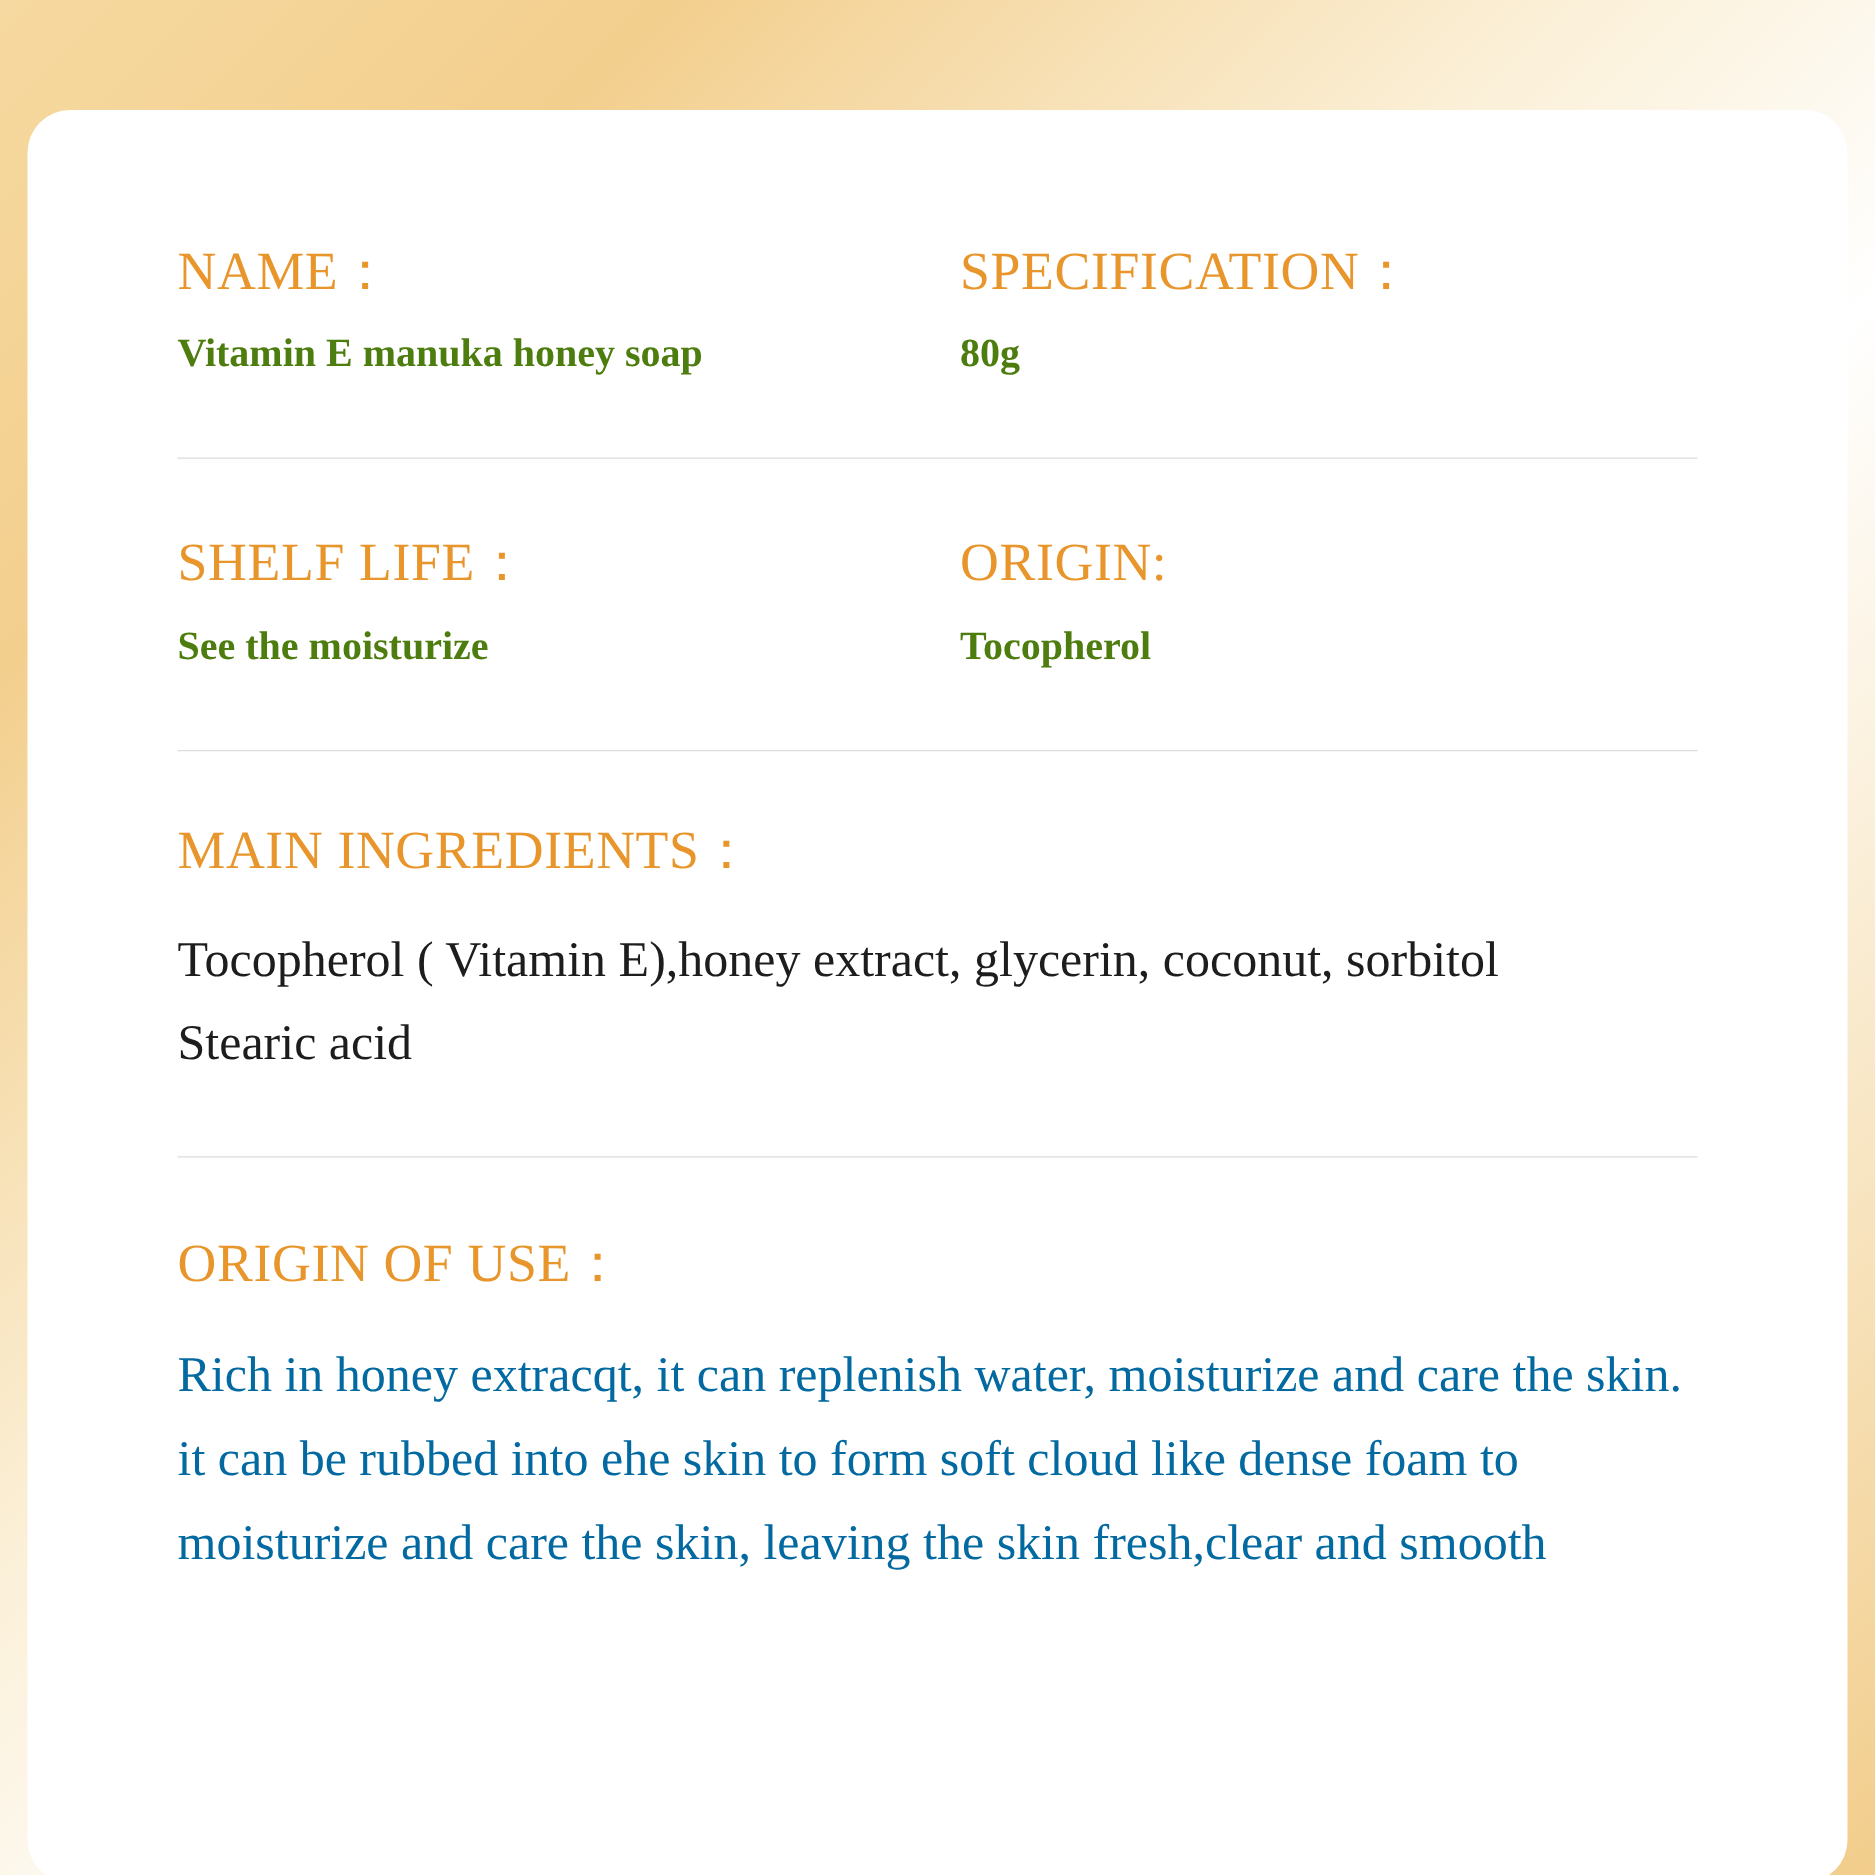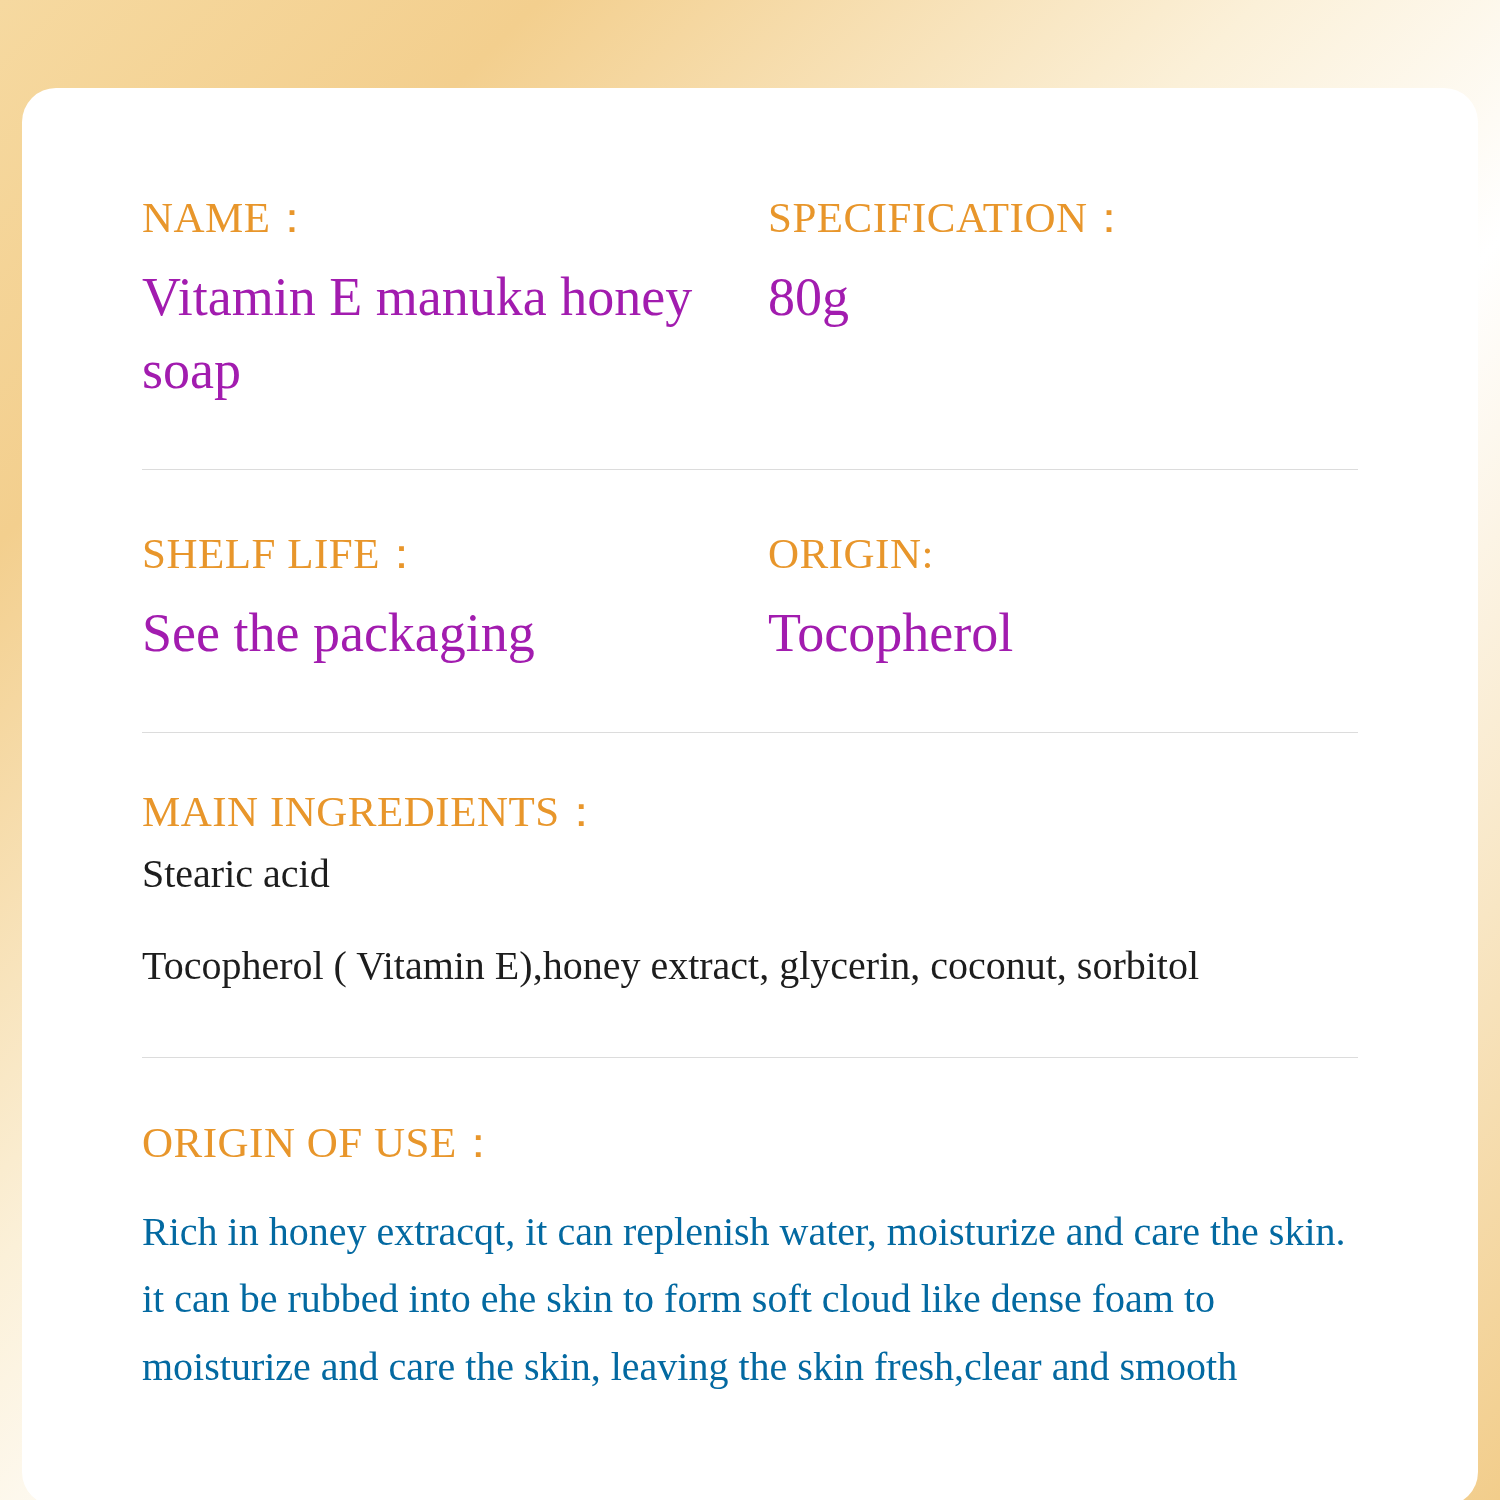--- a/index.html
+++ b/index.html
@@ -39,23 +39,24 @@
 
   .field-label {
     color: #e8962b;
     font-size: 43px;
     letter-spacing: 0.5px;
     line-height: 1.1;
     white-space: nowrap;
   }
 
   .field-value {
-    color: #a21caf;
-    font-size: 54px;
+    color: #4d7c0f;
+    font-size: 32px;
     line-height: 1.35;
+    font-weight: bold;
   }
 
   .block-top {
     padding-top: 106px;
   }
 
   .divider {
     height: 1px;
     background: #dcdcdc;
     width: 100%;
@@ -108,35 +109,35 @@
       <div class="field-value">80g</div>
     </div>
   </div>
 
   <div style="height:62px"></div>
   <div class="divider"></div>
 
   <div class="row" style="padding-top:60px">
     <div class="col">
       <div class="field-label label-row-1">SHELF LIFE：</div>
-      <div class="field-value">See the packaging</div>
+      <div class="field-value">See the moisturize</div>
     </div>
     <div class="col">
       <div class="field-label label-row-1">ORIGIN:</div>
       <div class="field-value">Tocopherol</div>
     </div>
   </div>
 
   <div style="height:62px"></div>
   <div class="divider"></div>
 
   <div class="sec-block first">
     <div class="ingredients-label">MAIN INGREDIENTS：</div>
+    <div class="ingredients-text">Tocopherol ( Vitamin E),honey extract, glycerin, coconut, sorbitol</div>
     <div class="ingredients-text" style="margin-top:0">Stearic acid</div>
-    <div class="ingredients-text">Tocopherol ( Vitamin E),honey extract, glycerin, coconut, sorbitol</div>
   </div>
 
   <div class="divider"></div>
 
   <div class="sec-block">
     <div class="method-label">ORIGIN OF USE：</div>
     <div class="method-text">Rich in honey extracqt, it can replenish water, moisturize and care the skin. it can be rubbed into ehe skin to form soft cloud like dense foam to moisturize and care the skin, leaving the skin fresh,clear and smooth</div>
   </div>
 
 </div>

